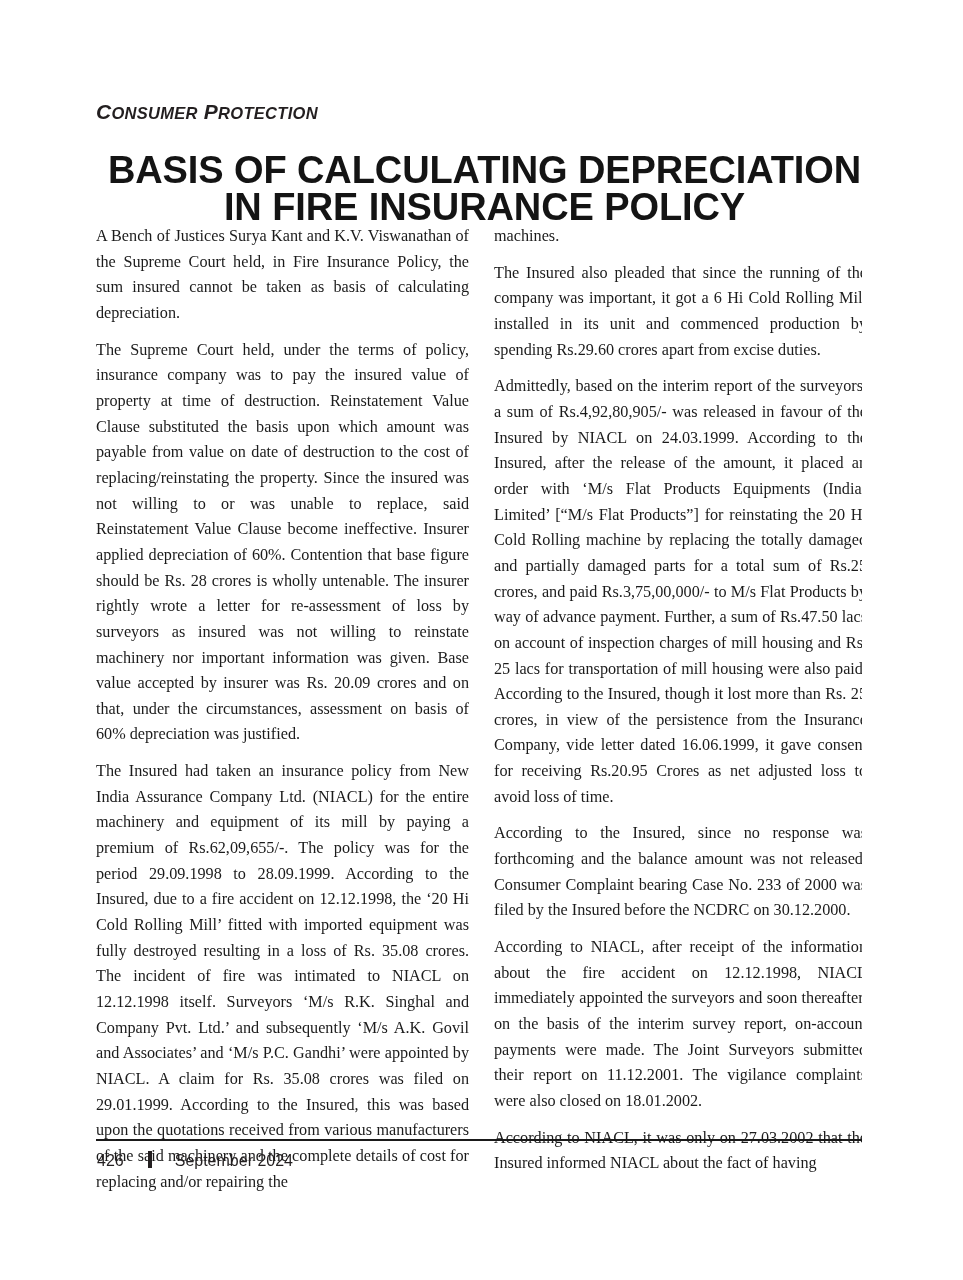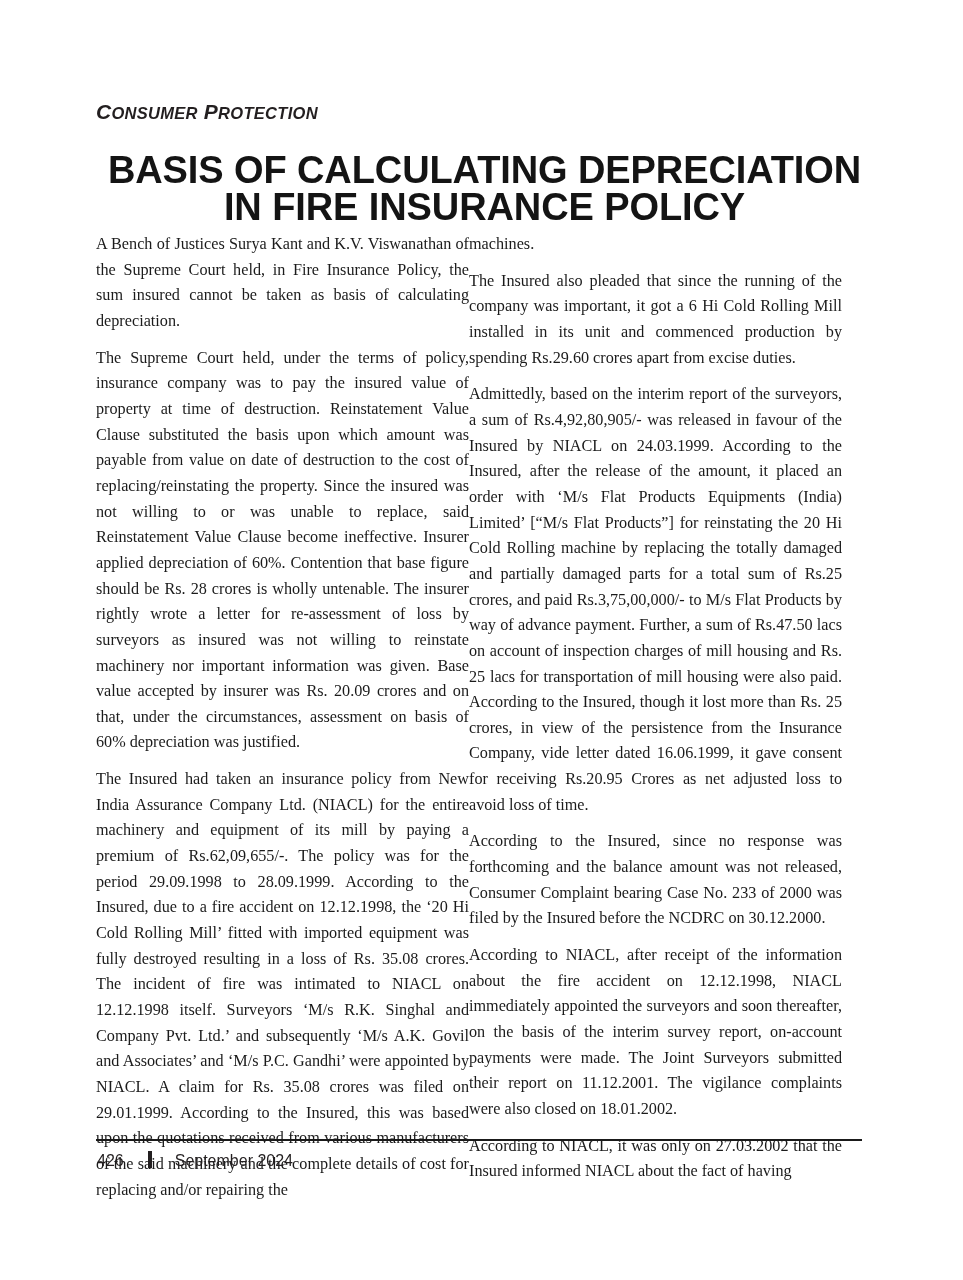--- a/index.html
+++ b/index.html
@@ -61,24 +61,25 @@
     margin: 0;
     padding-top: 30px;
     padding-left: 6px;
   }
   .headline .l2 { display: block; }
 
   
   .columns {
     position: absolute;
     left: 96px;
-    top: 232px;
+    top: 224px;
     width: 771px;
     height: 888px;
     display: flex;
+    column-gap: 25px;
   }
   .col {
     width: 373px;
     flex: 0 0 373px;
   }
   .col.right { width: 373px; flex: 0 0 373px; }
 
   p.body {
     margin: 0 0 11px 0;
     font-family: "Liberation Serif", serif;

